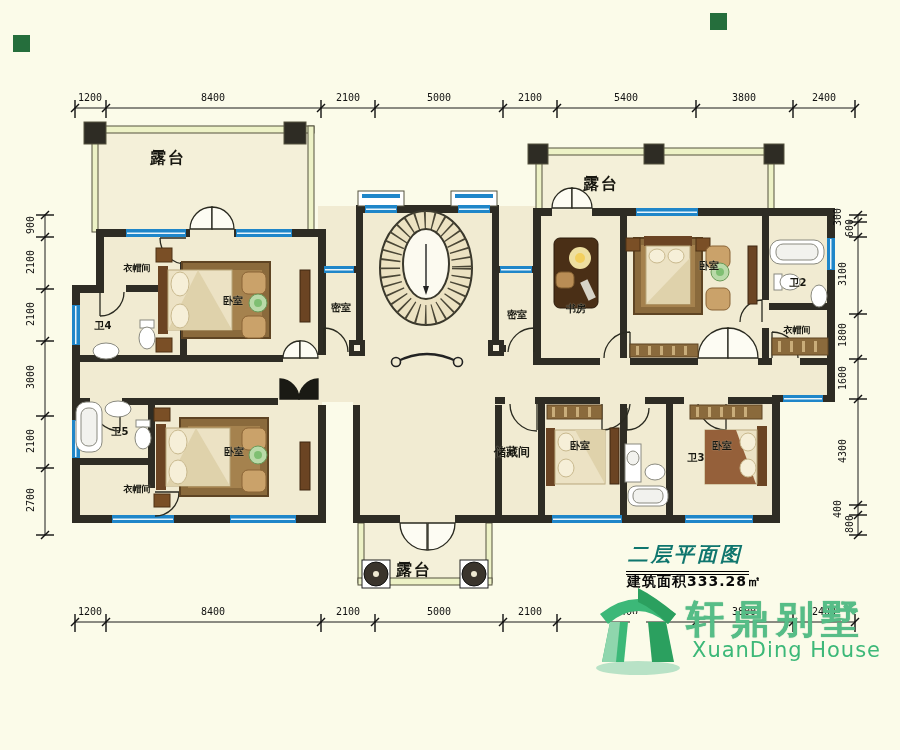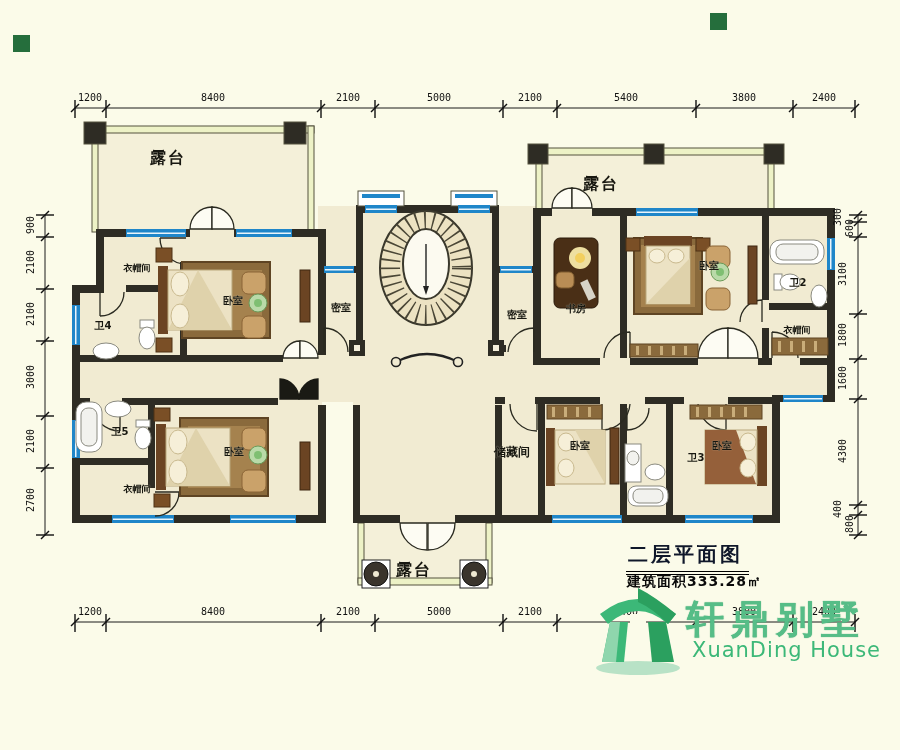--- a/index.html
+++ b/index.html
@@ -18,22 +18,22 @@
   .lbl.big{font-size:16px;letter-spacing:2px;}
   
   .dim{
     position:absolute;width:44px;text-align:center;
     font-family:"DejaVu Sans Mono",monospace;
     font-size:10px;color:#111;line-height:12px;
   }
   .dim.rot{transform:rotate(-90deg);}
   .title-cn{
     position:absolute;left:626px;top:541px;
-    font-size:20px;font-weight:bold;color:#0f172a;letter-spacing:3px;
-    border-bottom:4px double #000;padding:0 6px 3px 2px;
+    font-size:20px;font-weight:bold;color:#0f766e;letter-spacing:3px;
+    border-bottom:4px double #000;padding:0 6px 3px 2px;font-style:italic;
   }
   .area-cn{
     position:absolute;left:627px;top:573px;
     font-size:14px;font-weight:bold;color:#0a0a0a;letter-spacing:1px;
   }
   .logo-cn{
     position:absolute;left:686px;top:594px;
     font-size:38px;font-weight:bold;color:#56bd87;letter-spacing:7px;
     text-shadow:0 0 1px #2fa163;
     text-align:right;

